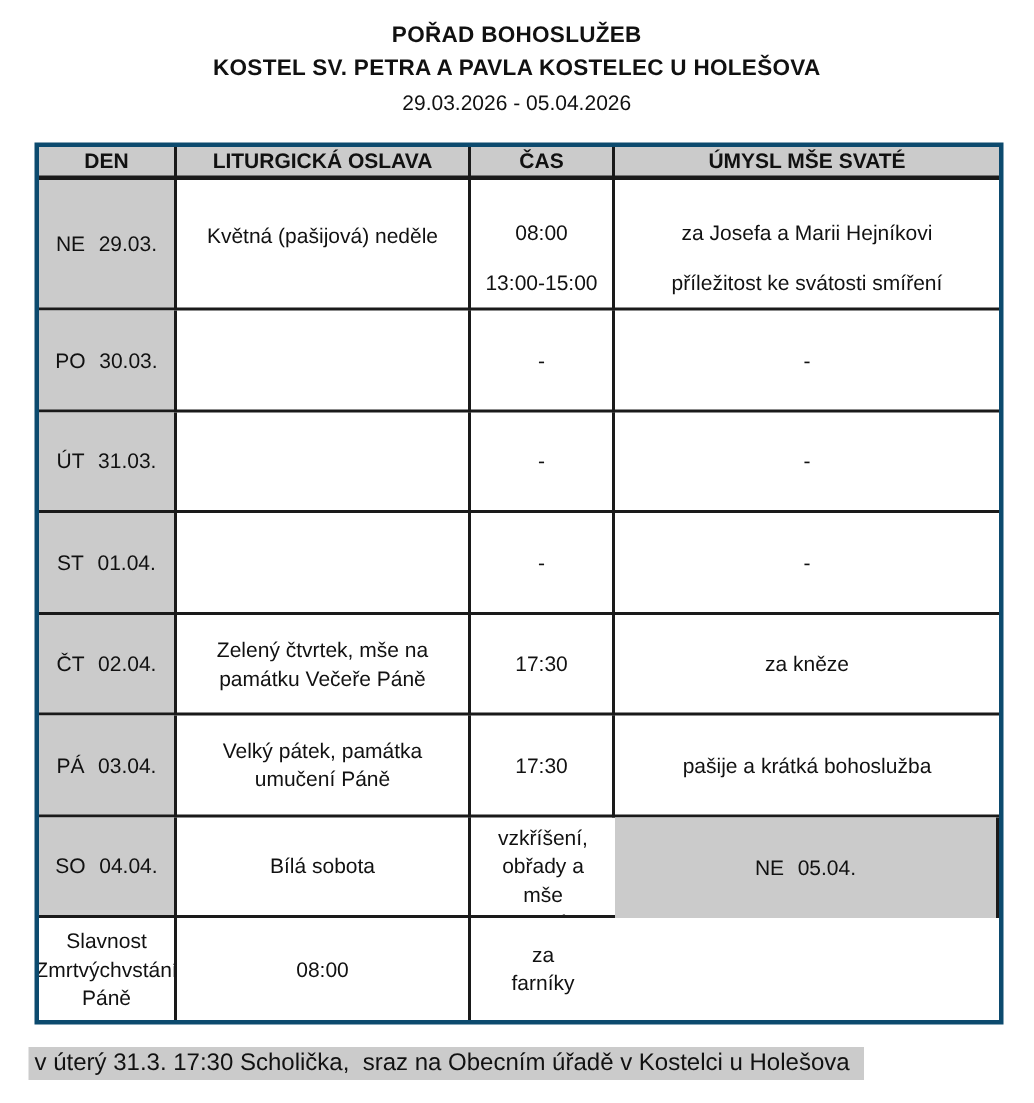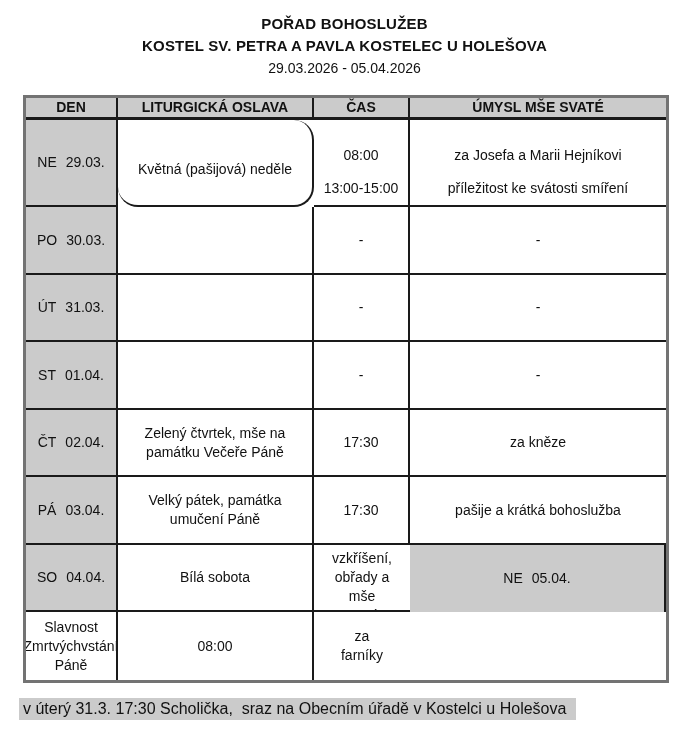--- a/index.html
+++ b/index.html
@@ -16,21 +16,21 @@
   .doc-header { position: absolute; top: 13px; left: 0; width: 689px; text-align: center; }
   .doc-header .t1, .doc-header .t2 { font-size: 15px; font-weight: bold; line-height: 22px; letter-spacing: .2px; }
   .doc-header .t3 { font-size: 14px; line-height: 22px; }
 
   
   .schedule {
     position: absolute; left: 23px; top: 95px;
     display: grid;
     grid-template-columns: 92px 196px 96px 256px;
     grid-template-rows: 22px 87px 68px 67px 68px 67px 68px 67px 68px;
-    border: 3px solid #737373;
+    border: 3px solid #0c4a6e;
     background: #fff;
   }
   .cell {
     border-right: 2px solid #1a1a1a;
     border-bottom: 2px solid #1a1a1a;
     display: flex; align-items: center; justify-content: center;
     text-align: center;
     font-size: 14px; line-height: 19px;
     overflow: hidden;
   }
@@ -54,22 +54,21 @@
 
   
   .cell.two-line {
     flex-direction: column;
     justify-content: space-between;
     padding-top: 26px; padding-bottom: 7px;
   }
   .cell.top-line {
     flex-direction: column;
     justify-content: flex-start;
-    padding-top: 40px;
-    border-radius: 20px;
+    padding-top: 28px;
   }
 
   
   .footer-note {
     position: absolute; left: 19px; top: 698px;
     height: 22px;
     display: inline-flex; align-items: center;
     background: #cbcbcb;
     padding: 0 10px 0 4px;
     font-size: 16px;

